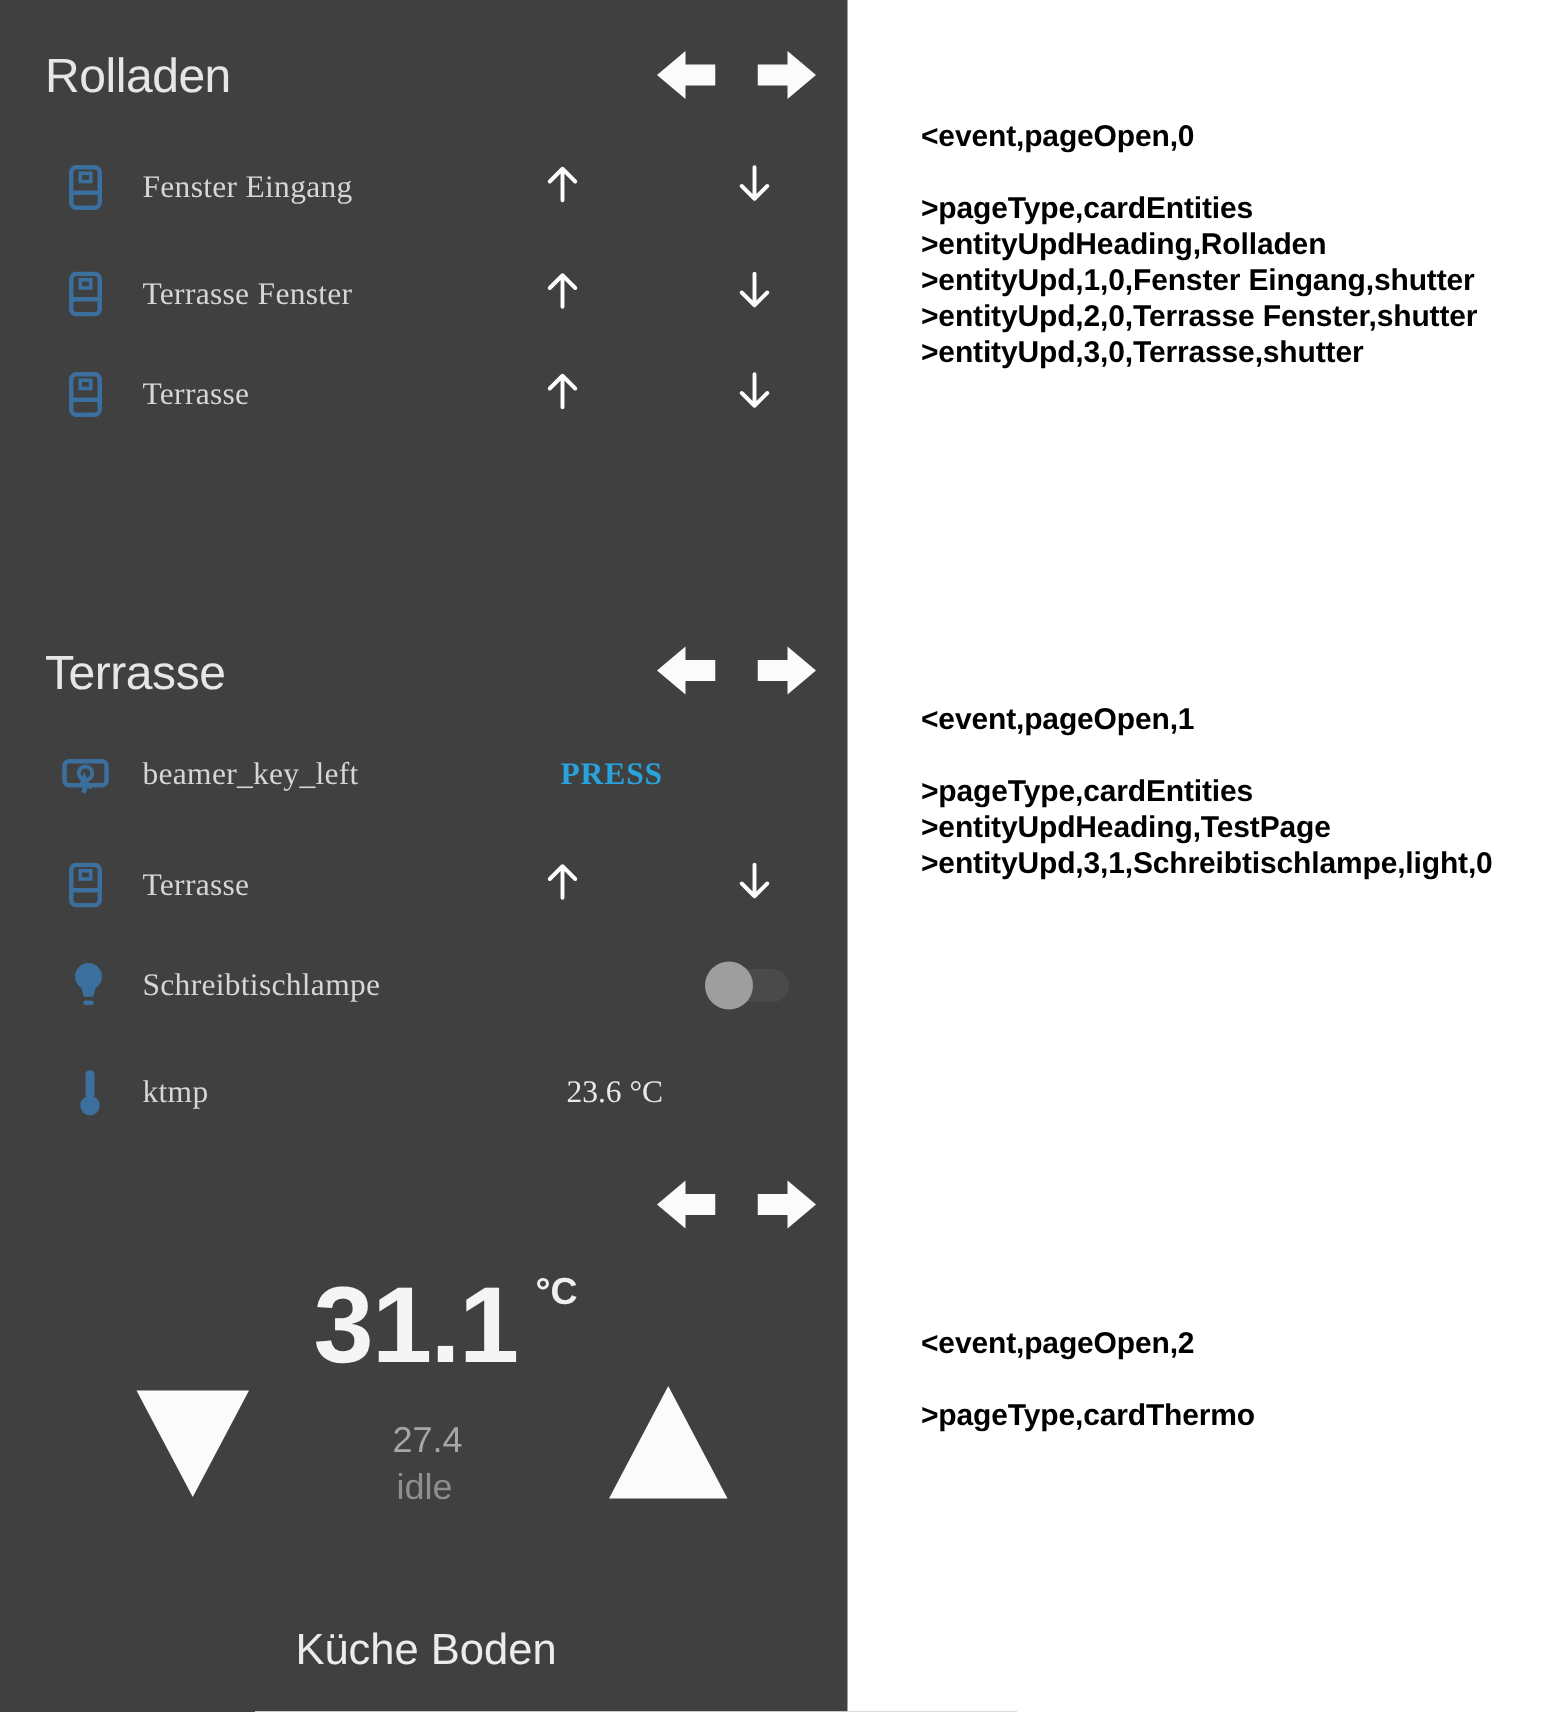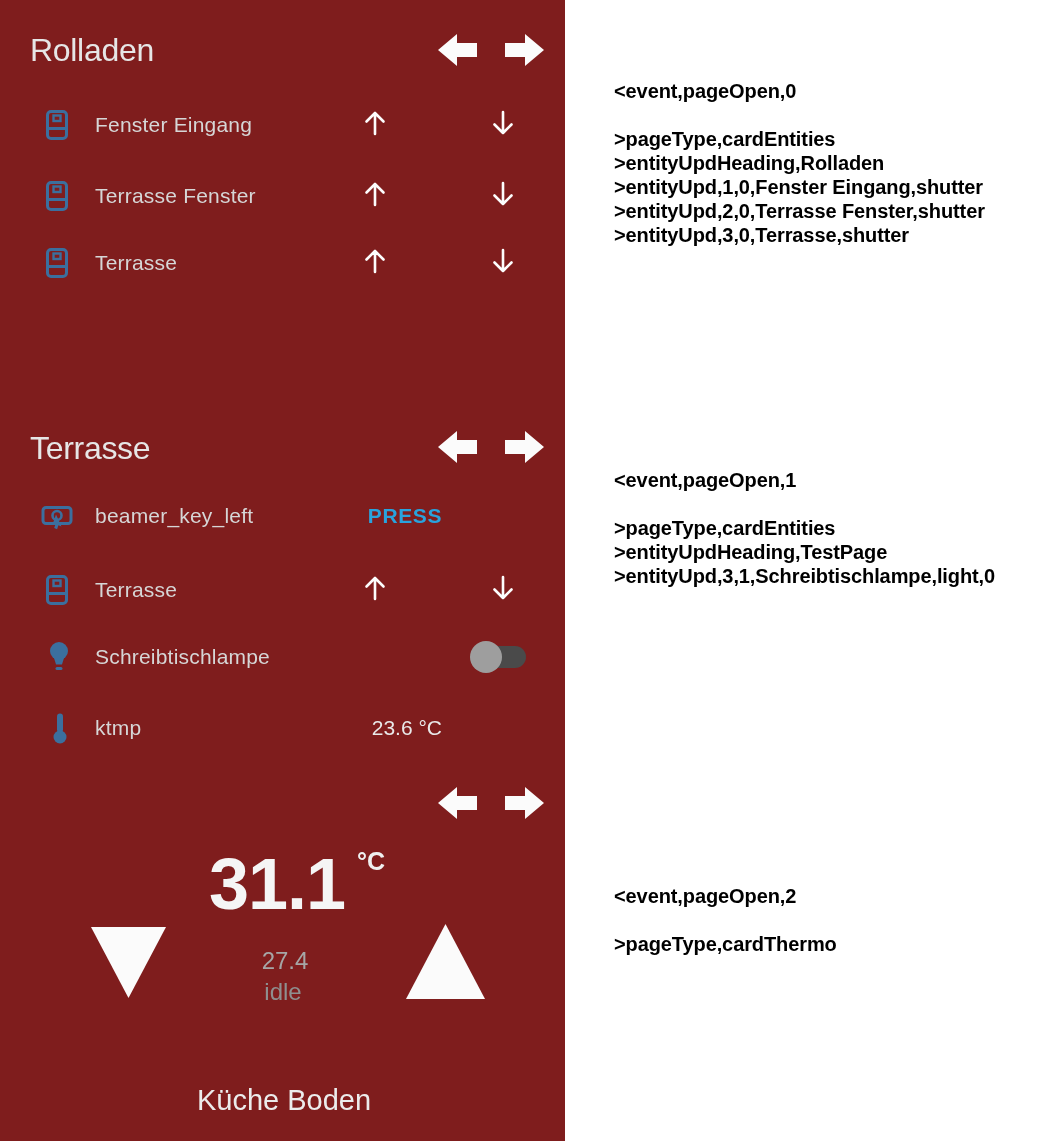--- a/index.html
+++ b/index.html
@@ -1,27 +1,27 @@
 <!DOCTYPE html>
 <html><head>
 <meta charset="utf-8">
 <style>
   html,body { margin:0; padding:0; background:#ffffff; }
   .screen {
     position:relative; width:1045px; height:1141px; overflow:hidden;
     background:#ffffff; font-family:"Liberation Sans", sans-serif;
   }
   
-  .device-col { position:absolute; left:0; top:0; width:565px; height:1141px; background:#7f1d1d; }
+  .device-col { position:absolute; left:0; top:0; width:565px; height:1141px; background:#404040; }
   .card-heading {
     position:absolute; left:30px; height:44px; line-height:44px;
     font-size:32px; color:#e6e6e6; letter-spacing:-0.3px; white-space:nowrap;
   }
   .nav-btn { position:absolute; width:40px; height:34px; }
-  .entity-row { position:absolute; left:0; width:477px; height:44px; }
+  .entity-row { position:absolute; left:0; width:477px; height:44px;font-family:Liberation Serif, serif; }
   .entity-icon { position:absolute; left:46px; top:50%; transform:translateY(-50%); color:#3b6f9e; }
   .icon-tap { left:41px; }
   .icon-thermo { left:51px; }
   .entity-label {
     position:absolute; left:95px; top:50%; transform:translateY(-50%);
     font-size:21px; color:#d6d6d6; letter-spacing:0.2px; white-space:nowrap;
   }
   .ctl { position:absolute; top:50%; transform:translateY(-50%); cursor:pointer; }
   .ctl-up   { left:363px; }
   .ctl-stop { left:428px; }

